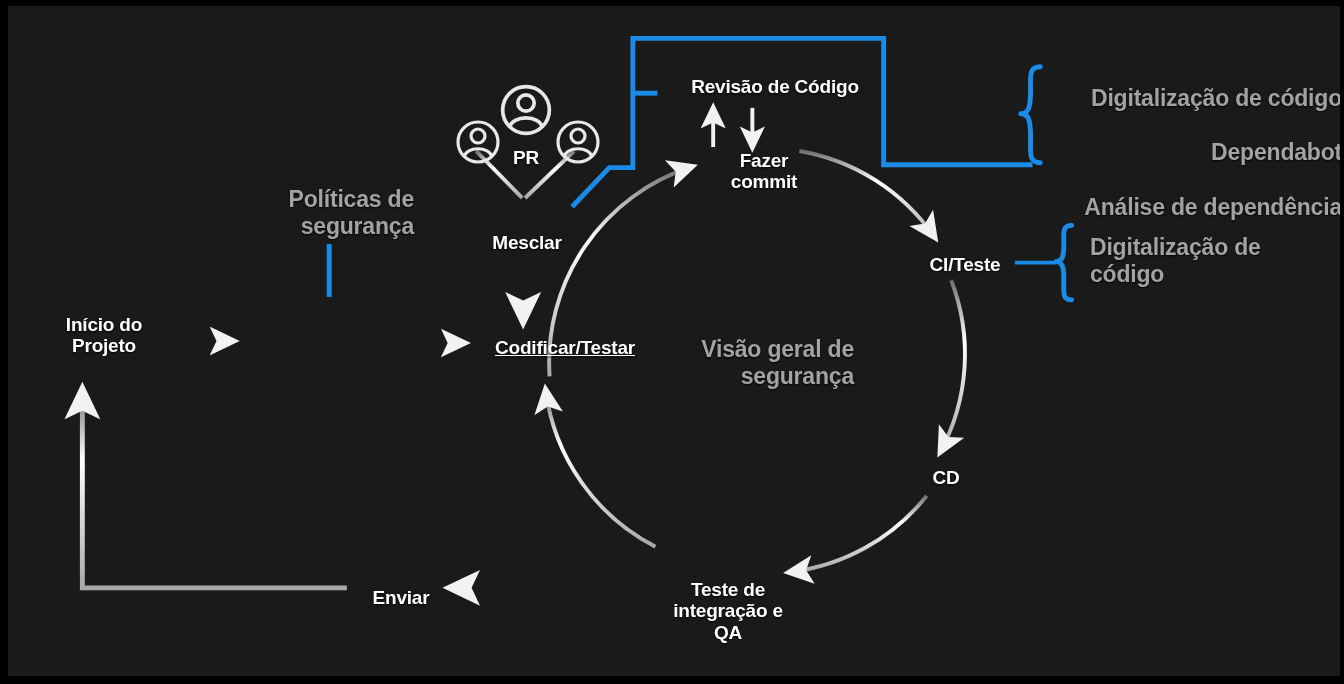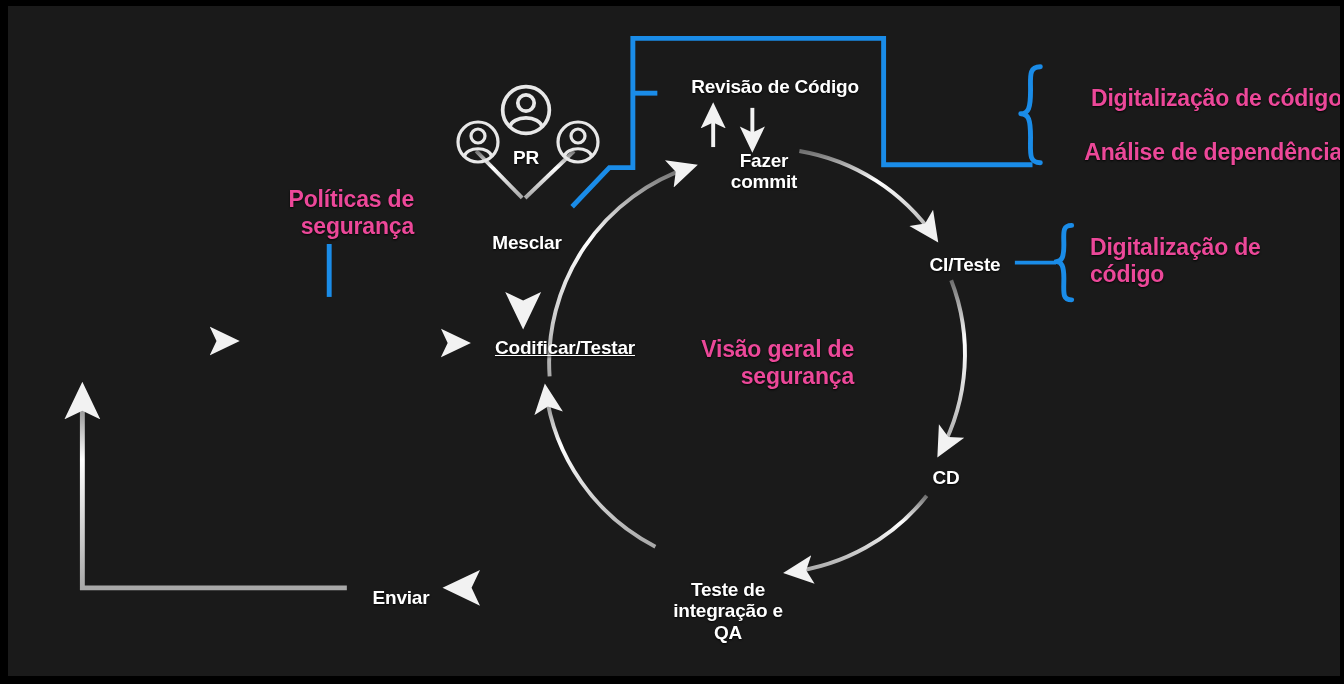--- a/index.html
+++ b/index.html
@@ -37,21 +37,21 @@
     font-weight: bold;
     font-size: 19px;
     line-height: 1.13;
     text-align: center;
     letter-spacing: -0.2px;
     white-space: pre-line;
     text-shadow: 0 1px 2px rgba(0,0,0,0.9);
   }
   .blue-label {
     position: absolute;
-    color: #ec4899;
+    color: #a3a3a3;
     font-weight: bold;
     font-size: 23px;
     line-height: 1.18;
     letter-spacing: -0.2px;
     white-space: pre-line;
     text-shadow: 0 1px 2px rgba(0,0,0,0.9);
   }
   .blue-label.center { text-align: right; }
   .blue-label.left   { text-align: left; }
   .blue-label.right  { text-align: right; }
@@ -165,20 +165,22 @@
     </svg>
   </div>
   <div class="avatar" style="left:546px; top:112px;">
     <svg width="48" height="48" viewBox="0 0 48 48">
       <circle cx="24" cy="24" r="20" fill="none" stroke="#e8e8e8" stroke-width="3.2"></circle>
       <circle cx="24" cy="18" r="7" fill="none" stroke="#e8e8e8" stroke-width="3.2"></circle>
       <path d="M 10,39 C 12,28 36,28 38,39" fill="none" stroke="#e8e8e8" stroke-width="3.2"></path>
     </svg>
   </div>
 
+  <div class="node-label" style="left:16px; top:308px; width:160px;">Início do
+Projeto</div>
 
 
   <div class="node-label" style="left:459px; top:331px; width:196px;text-decoration:underline;">Codificar/Testar</div>
 
   <div class="node-label" style="left:690px; top:144px; width:132px;">Fazer
 commit</div>
 
   <div class="node-label" style="left:648px; top:70px; width:238px;">Revisão de Código</div>
 
   <div class="node-label" style="left:898px; top:248px; width:118px;">CI/Teste</div>
@@ -199,16 +201,17 @@
 segurança</div>
 
   <div class="blue-label center" style="left:662px; top:330px; width:184px;">Visão geral de
 segurança</div>
 
   <div class="blue-label left" style="left:1082px; top:228px; width:230px;">Digitalização de
 código</div>
 
   <div class="blue-label right" style="left:1000px; top:52px; width:334px;">
     <div>Digitalização de código</div>
+    <div>Dependabot</div>
     <div>Análise de dependência</div>
   </div>
 
 </div>
 
 </body></html>

